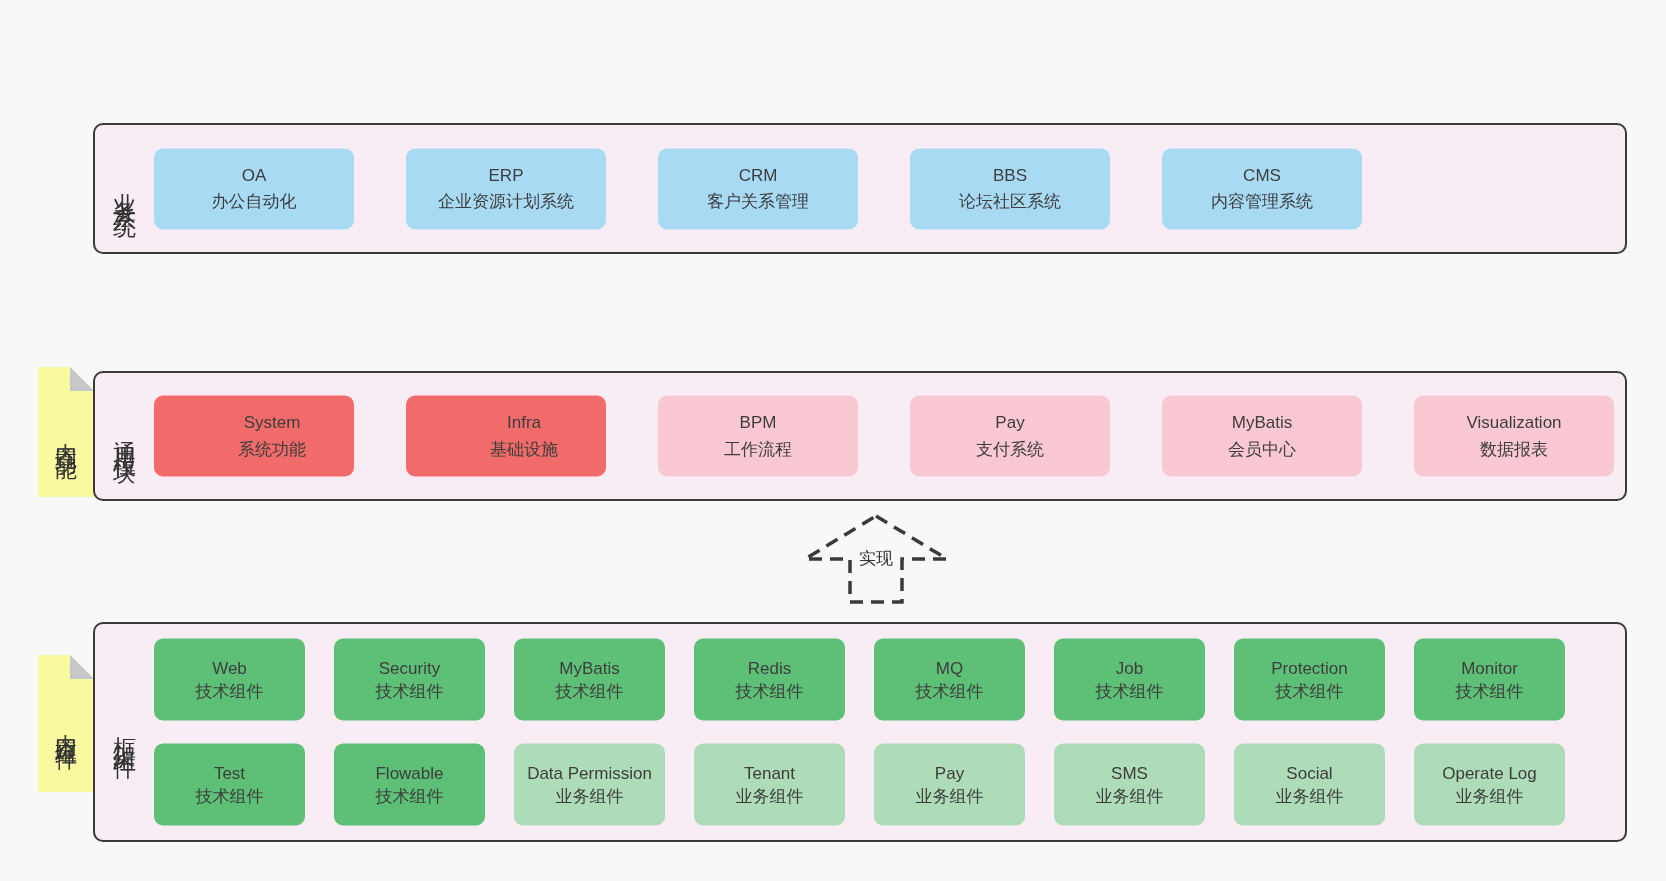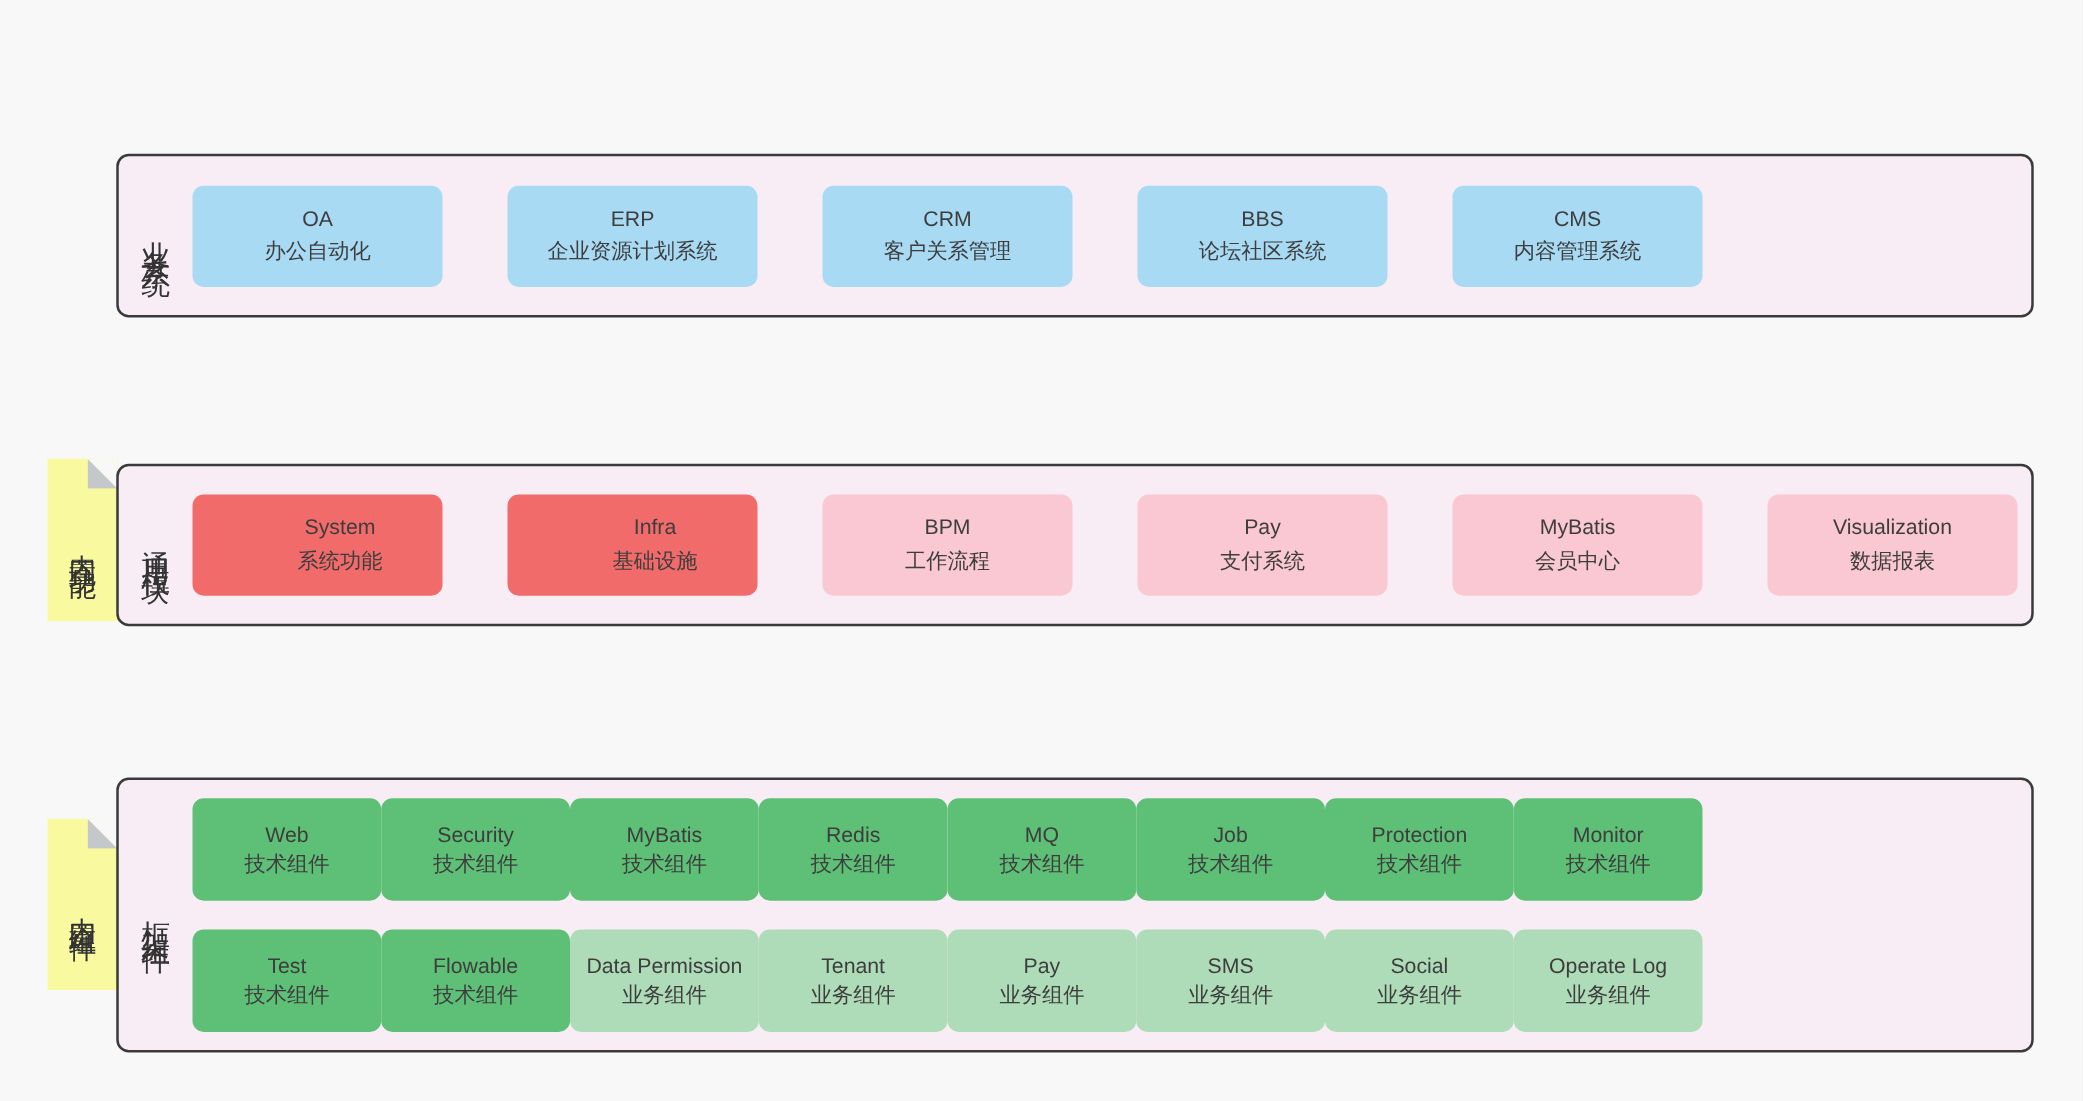--- a/index.html
+++ b/index.html
@@ -54,21 +54,21 @@
   }
   .rows {
     position: absolute;
     left: 59px;
     top: 50%;
     transform: translateY(-50%);
     display: flex;
     flex-direction: column;
     gap: 23px;
   }
-  .row8 { }
+  .row8 { gap: 29px; }
 
   .box {
     box-sizing: border-box;
     border-radius: 9px;
     display: flex;
     flex-direction: column;
     align-items: center;
     justify-content: center;
     text-align: center;
     color: var(--text, #3d3d3d);
@@ -208,20 +208,26 @@
           <div>MyBatis</div>
           <div>会员中心</div>
         </div>
         <div class="box pink">
           <div>Visualization</div>
           <div>数据报表</div>
         </div>
       </div>
   </section>
 
+  <div class="arrow" id="arrow-implement">
+    <svg viewBox="0 0 146 90">
+      <polygon points="73,2 144,45 99,45 99,88 47,88 47,45 2,45"></polygon>
+    </svg>
+    <span class="arrow-label">实现</span>
+  </div>
 
   <section class="panel" id="sec-framework">
     <div class="v-label">框架组件</div>
     <div class="rows">
       <div class="boxes row8">
           <div class="box green">
             <div>Web</div>
             <div>技术组件</div>
           </div>
           <div class="box green">

